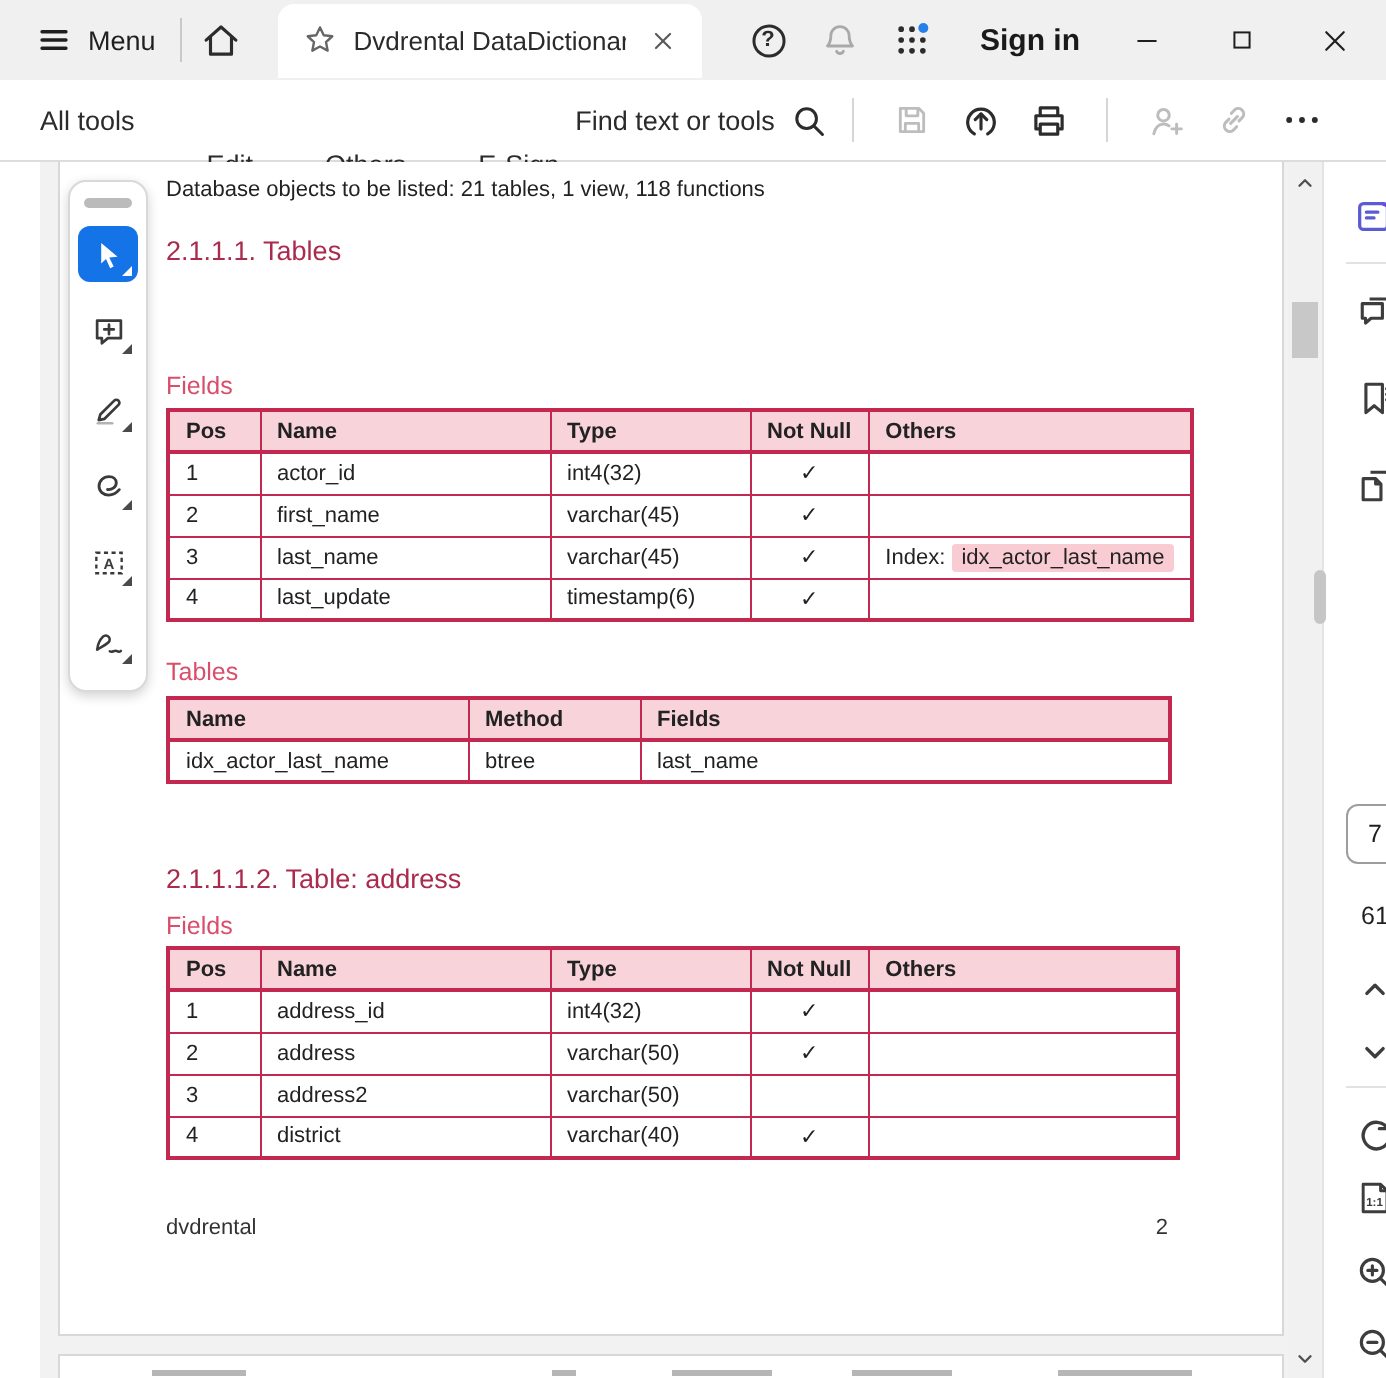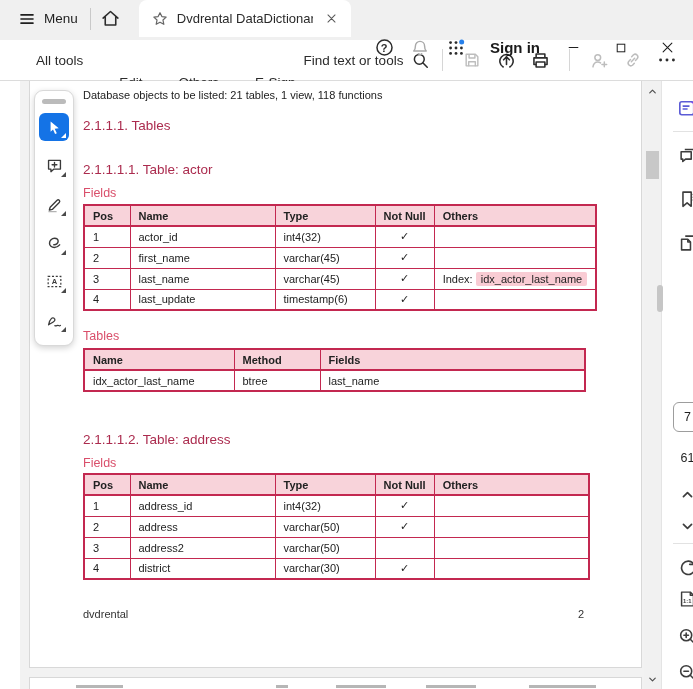--- a/index.html
+++ b/index.html
@@ -1,39 +1,39 @@
 <!DOCTYPE html>
 <html style="--accent-blue: #1473e6; --heading-red: #ab2b4e; --subheading-red: #d94e6a; --table-border: #c32850; --table-header-bg: #f8d3da; --chip-bg: #f9ccd4; --ai-icon-color: #5b5bd6;"><head>
 <meta charset="utf-8">
 <style>
   * { margin:0; padding:0; box-sizing:border-box; }
   html,body { width:693px; height:689px; overflow:hidden; }
   body { font-family:"Liberation Sans", sans-serif; background:#fff; color:#1f1f1f; position:relative; }
 
   
-  .titlebar { height:40px; background:#f0f0f0; display:flex; align-items:flex-start; position:relative;flex-direction:column; }
+  .titlebar { height:40px; background:#f0f0f0; display:flex; align-items:center; position:relative; }
   .tb-left { display:flex; align-items:center; }
   .menu-btn { display:flex; align-items:center; gap:8px; background:none; border:none; padding:0 12px 0 18px; height:100%; font:13.5px "Liberation Sans",sans-serif; color:#1f1f1f; cursor:pointer; }
   .vdiv { width:1px; height:22px; background:#c9c9c9; }
   .icon-btn { background:none; border:none; display:flex; align-items:center; justify-content:center; cursor:pointer; color:#2c2c2c; }
   .home-btn { width:40px; height:100%; }
   .tab { margin-left:8px; width:212px; height:37px; align-self:flex-end; background:#fff; border-radius:8px 8px 0 0; display:flex; align-items:center; padding:0 8px 0 12px; gap:8px; }
   .tab-title { font-size:13px; color:#2a2a2a; white-space:nowrap; overflow:hidden; flex:1; }
   .tab-close { width:22px; height:22px; border-radius:4px; color:#5a5a5a; }
   .tb-right { display:flex; align-items:center; margin-left:auto; }
   .help-btn,.bell-btn,.grid-btn { width:36px; height:100%; }
   .bell-btn { color:#a9a9a9; }
   .signin { font-size:15px; font-weight:700; color:#1a1a1a; background:none; border:none; padding:0 10px; margin-left:6px; cursor:pointer; }
   .winctl { width:47px; height:100%; color:#1f1f1f; }
   .winctl.close { margin-right:2px; }
   .helpwrap { position:relative; display:flex; align-items:center; justify-content:center; }
   .help-q { position:absolute; font-size:11px; font-weight:700; color:#2c2c2c; }
 
   
-  .toolbar { height:41px; background:#fff; border-bottom:1px solid #dcdcdc; display:flex; align-items:center; padding-left:28px; }
+  .toolbar { height:41px; background:#fff; border-bottom:1px solid #dcdcdc; display:flex; align-items:center; padding-left:12px; }
   .tb-item { background:none; border:none; font:13.5px "Liberation Sans",sans-serif; color:#2b2b2b; padding:6px 8px; cursor:pointer; border-radius:4px; }
   .tb-item + .tb-item { margin-left:20px;margin-top:45px; }
   .find-group { display:flex; align-items:center; gap:8px; cursor:pointer; }
   .find-label { font-size:13.5px; color:#2b2b2b; }
   .tdiv { width:1px; height:22px; background:#d6d6d6; margin:0 12px; }
   .tool-ic { background:none; border:none; width:34px; height:30px; display:flex; align-items:center; justify-content:center; color:#2c2c2c; cursor:pointer; border-radius:4px; }
   .tool-ic.disabled { color:#bdbdbd; }
 
   
   .main { position:relative; height:608px; background:#f2f2f2; overflow:hidden;margin-left:20px; }
@@ -222,21 +222,20 @@
           </g>
         </svg>
     </button>
   </nav>
 
   <div class="main">
 
     <section class="page page1">
       <p class="doc-intro">Database objects to be listed: 21 tables, 1 view, 118 functions</p>
       <h2 class="h-sec" style="top:38px">2.1.1.1. Tables</h2>
-      <h3 class="h-sec" style="top:82px">2.1.1.1.1. Table: actor</h3>
       <h4 class="h-sub" style="top:106px">Fields</h4>
       <table class="dtable" style="top:124px">
           <colgroup>
             <col style="width: 46px;">
             <col style="width: 145px;">
             <col style="width: 100px;">
             <col style="width: 55px;">
             <col style="width: 155px;">
           </colgroup>
           <thead>
@@ -338,21 +337,21 @@
             <tr>
               <td>3</td>
               <td>address2</td>
               <td>varchar(50)</td>
               <td class="c"></td>
               <td></td>
             </tr>
             <tr>
               <td>4</td>
               <td>district</td>
-              <td>varchar(30)</td>
+              <td>varchar(40)</td>
               <td class="c">✓</td>
               <td></td>
             </tr>
           </tbody>
         </table>
       <div class="doc-footer">
         <span>dvdrental</span>
         <span>2</span>
       </div>
     </section>

